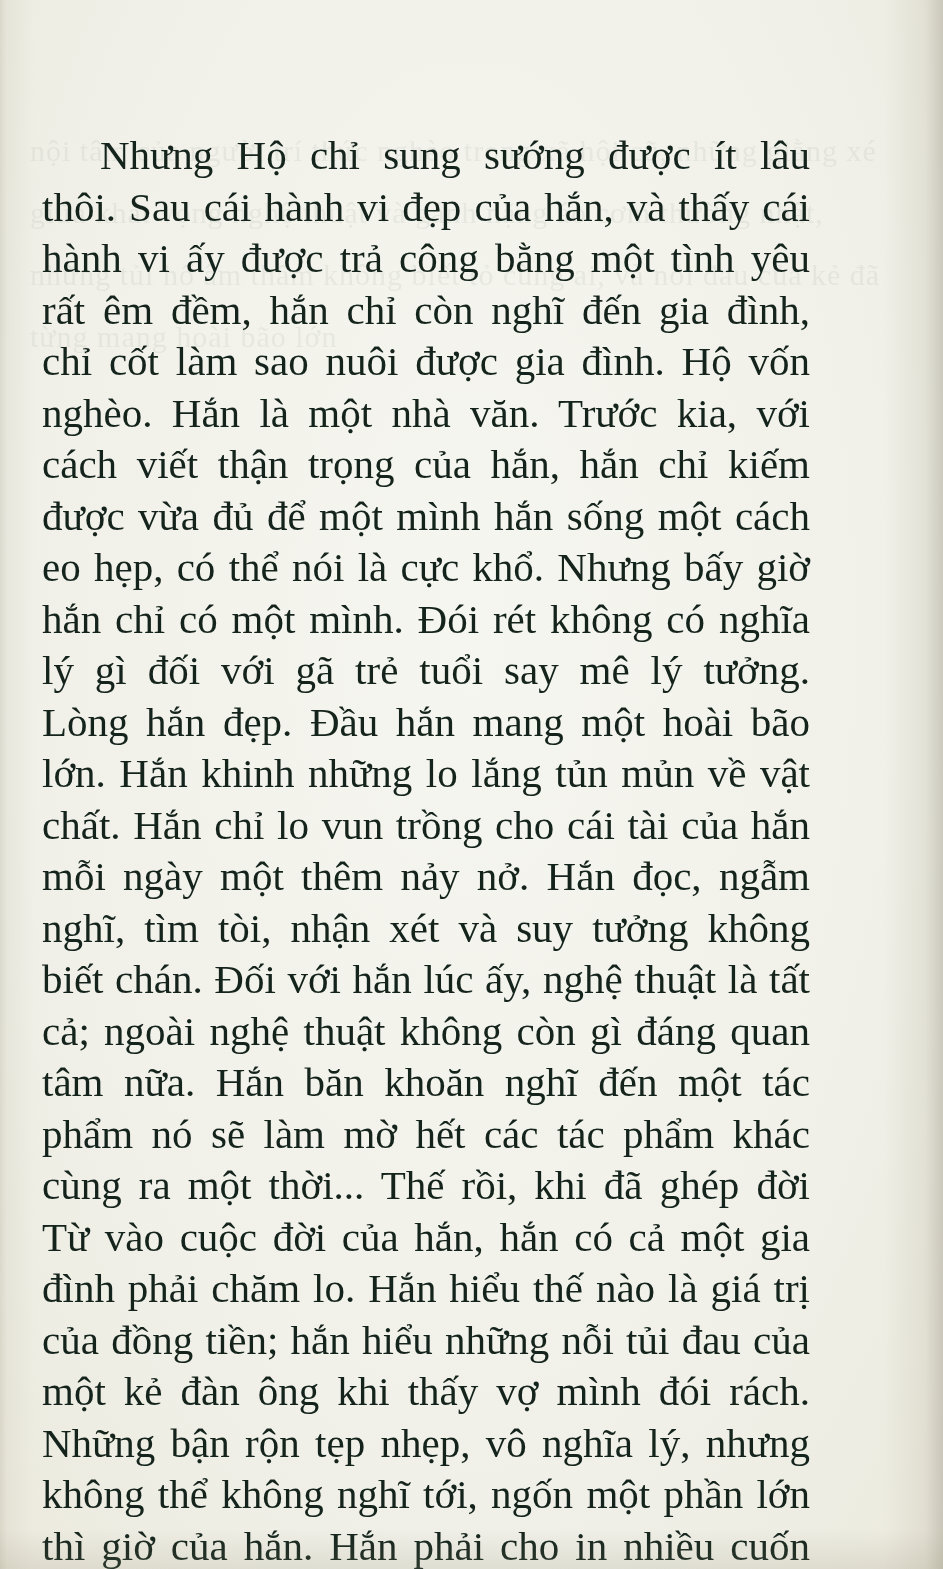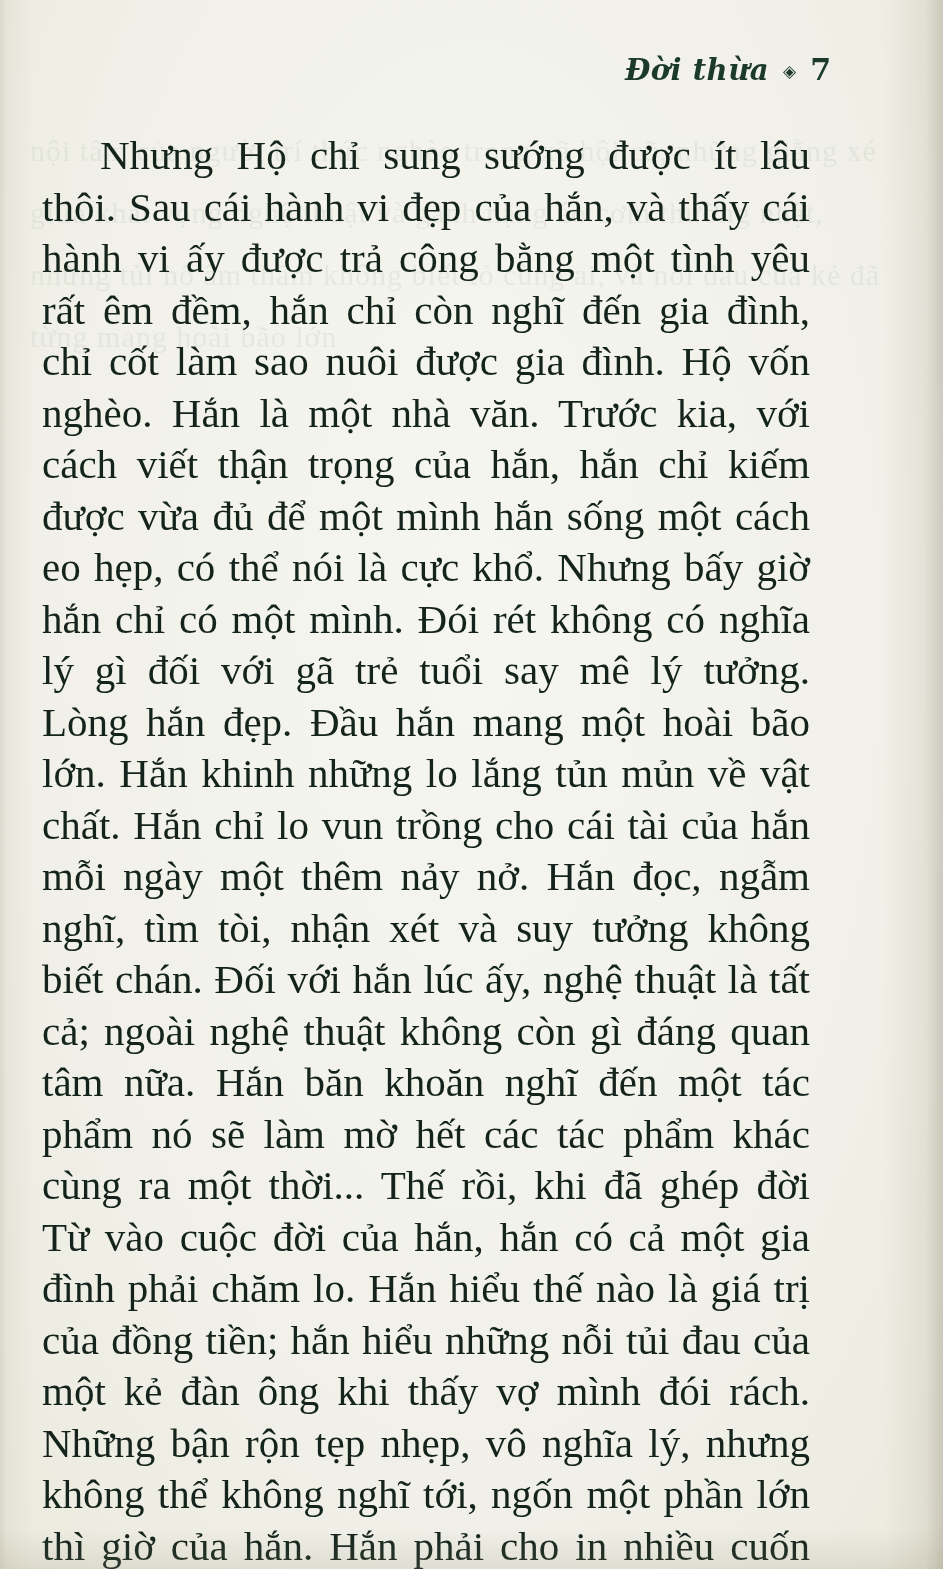--- a/index.html
+++ b/index.html
@@ -112,24 +112,19 @@
     pointer-events: none;
   }
 </style>
 </head>
 <body>
 
 <div class="page">
 
   <div class="ghost">nội tâm của người trí thức nghèo trong xã hội cũ, những giằng xé giữa khát vọng nghệ thuật và gánh nặng áo cơm thường nhật, những tủi hổ âm thầm không biết tỏ cùng ai, và nỗi đau của kẻ đã từng mang hoài bão lớn</div>
 
-  <div class="header">
-    <span class="header-title">Đời thừa</span>
-    <span class="header-diamond">◈</span>
-    <span class="header-page">7</span>
-  </div>
 
   <div class="body-text"><span class="indent"></span><span>Nhưng Hộ chỉ sung sướng được ít lâu thôi. Sau cái hành vi đẹp của hắn, và thấy cái hành vi ấy được trả công bằng một tình yêu rất êm đềm, hắn chỉ còn nghĩ đến gia đình, chỉ cốt làm sao nuôi được gia đình. Hộ vốn nghèo. Hắn là một nhà văn. Trước kia, với cách viết thận trọng của hắn, hắn chỉ kiếm được vừa đủ để một mình hắn sống một cách eo hẹp, có thể nói là cực khổ. Nhưng bấy giờ hắn chỉ có một mình. Đói rét không có nghĩa lý gì đối với gã trẻ tuổi say mê lý tưởng. Lòng hắn đẹp. Đầu hắn mang một hoài bão lớn. Hắn khinh những lo lắng tủn mủn về vật chất. Hắn chỉ lo vun trồng cho cái tài của hắn mỗi ngày một thêm nảy nở. Hắn đọc, ngẫm nghĩ, tìm tòi, nhận xét và suy tưởng không biết chán. Đối với hắn lúc ấy, nghệ thuật là tất cả; ngoài nghệ thuật không còn gì đáng quan tâm nữa. Hắn băn khoăn nghĩ đến một tác phẩm nó sẽ làm mờ hết các tác phẩm khác cùng ra một thời... Thế rồi, khi đã ghép đời Từ vào cuộc đời của hắn, hắn có cả một gia đình phải chăm lo. Hắn hiểu thế nào là giá trị của đồng tiền; hắn hiểu những nỗi tủi đau của một kẻ đàn ông khi thấy vợ mình đói rách. Những bận rộn tẹp nhẹp, vô nghĩa lý, nhưng không thể không nghĩ tới, ngốn một phần lớn thì giờ của hắn. Hắn phải cho in nhiều cuốn văn viết vội vàng. Hắn phải viết những bài báo để người ta đọc rồi quên ngay sau lúc đọc. Rồi mỗi</span></div>
 
   <div class="edge-shadow-left"></div>
   <div class="edge-shadow-right"></div>
   <div class="edge-shadow-bottom"></div>
 </div>
 
 </body></html>

